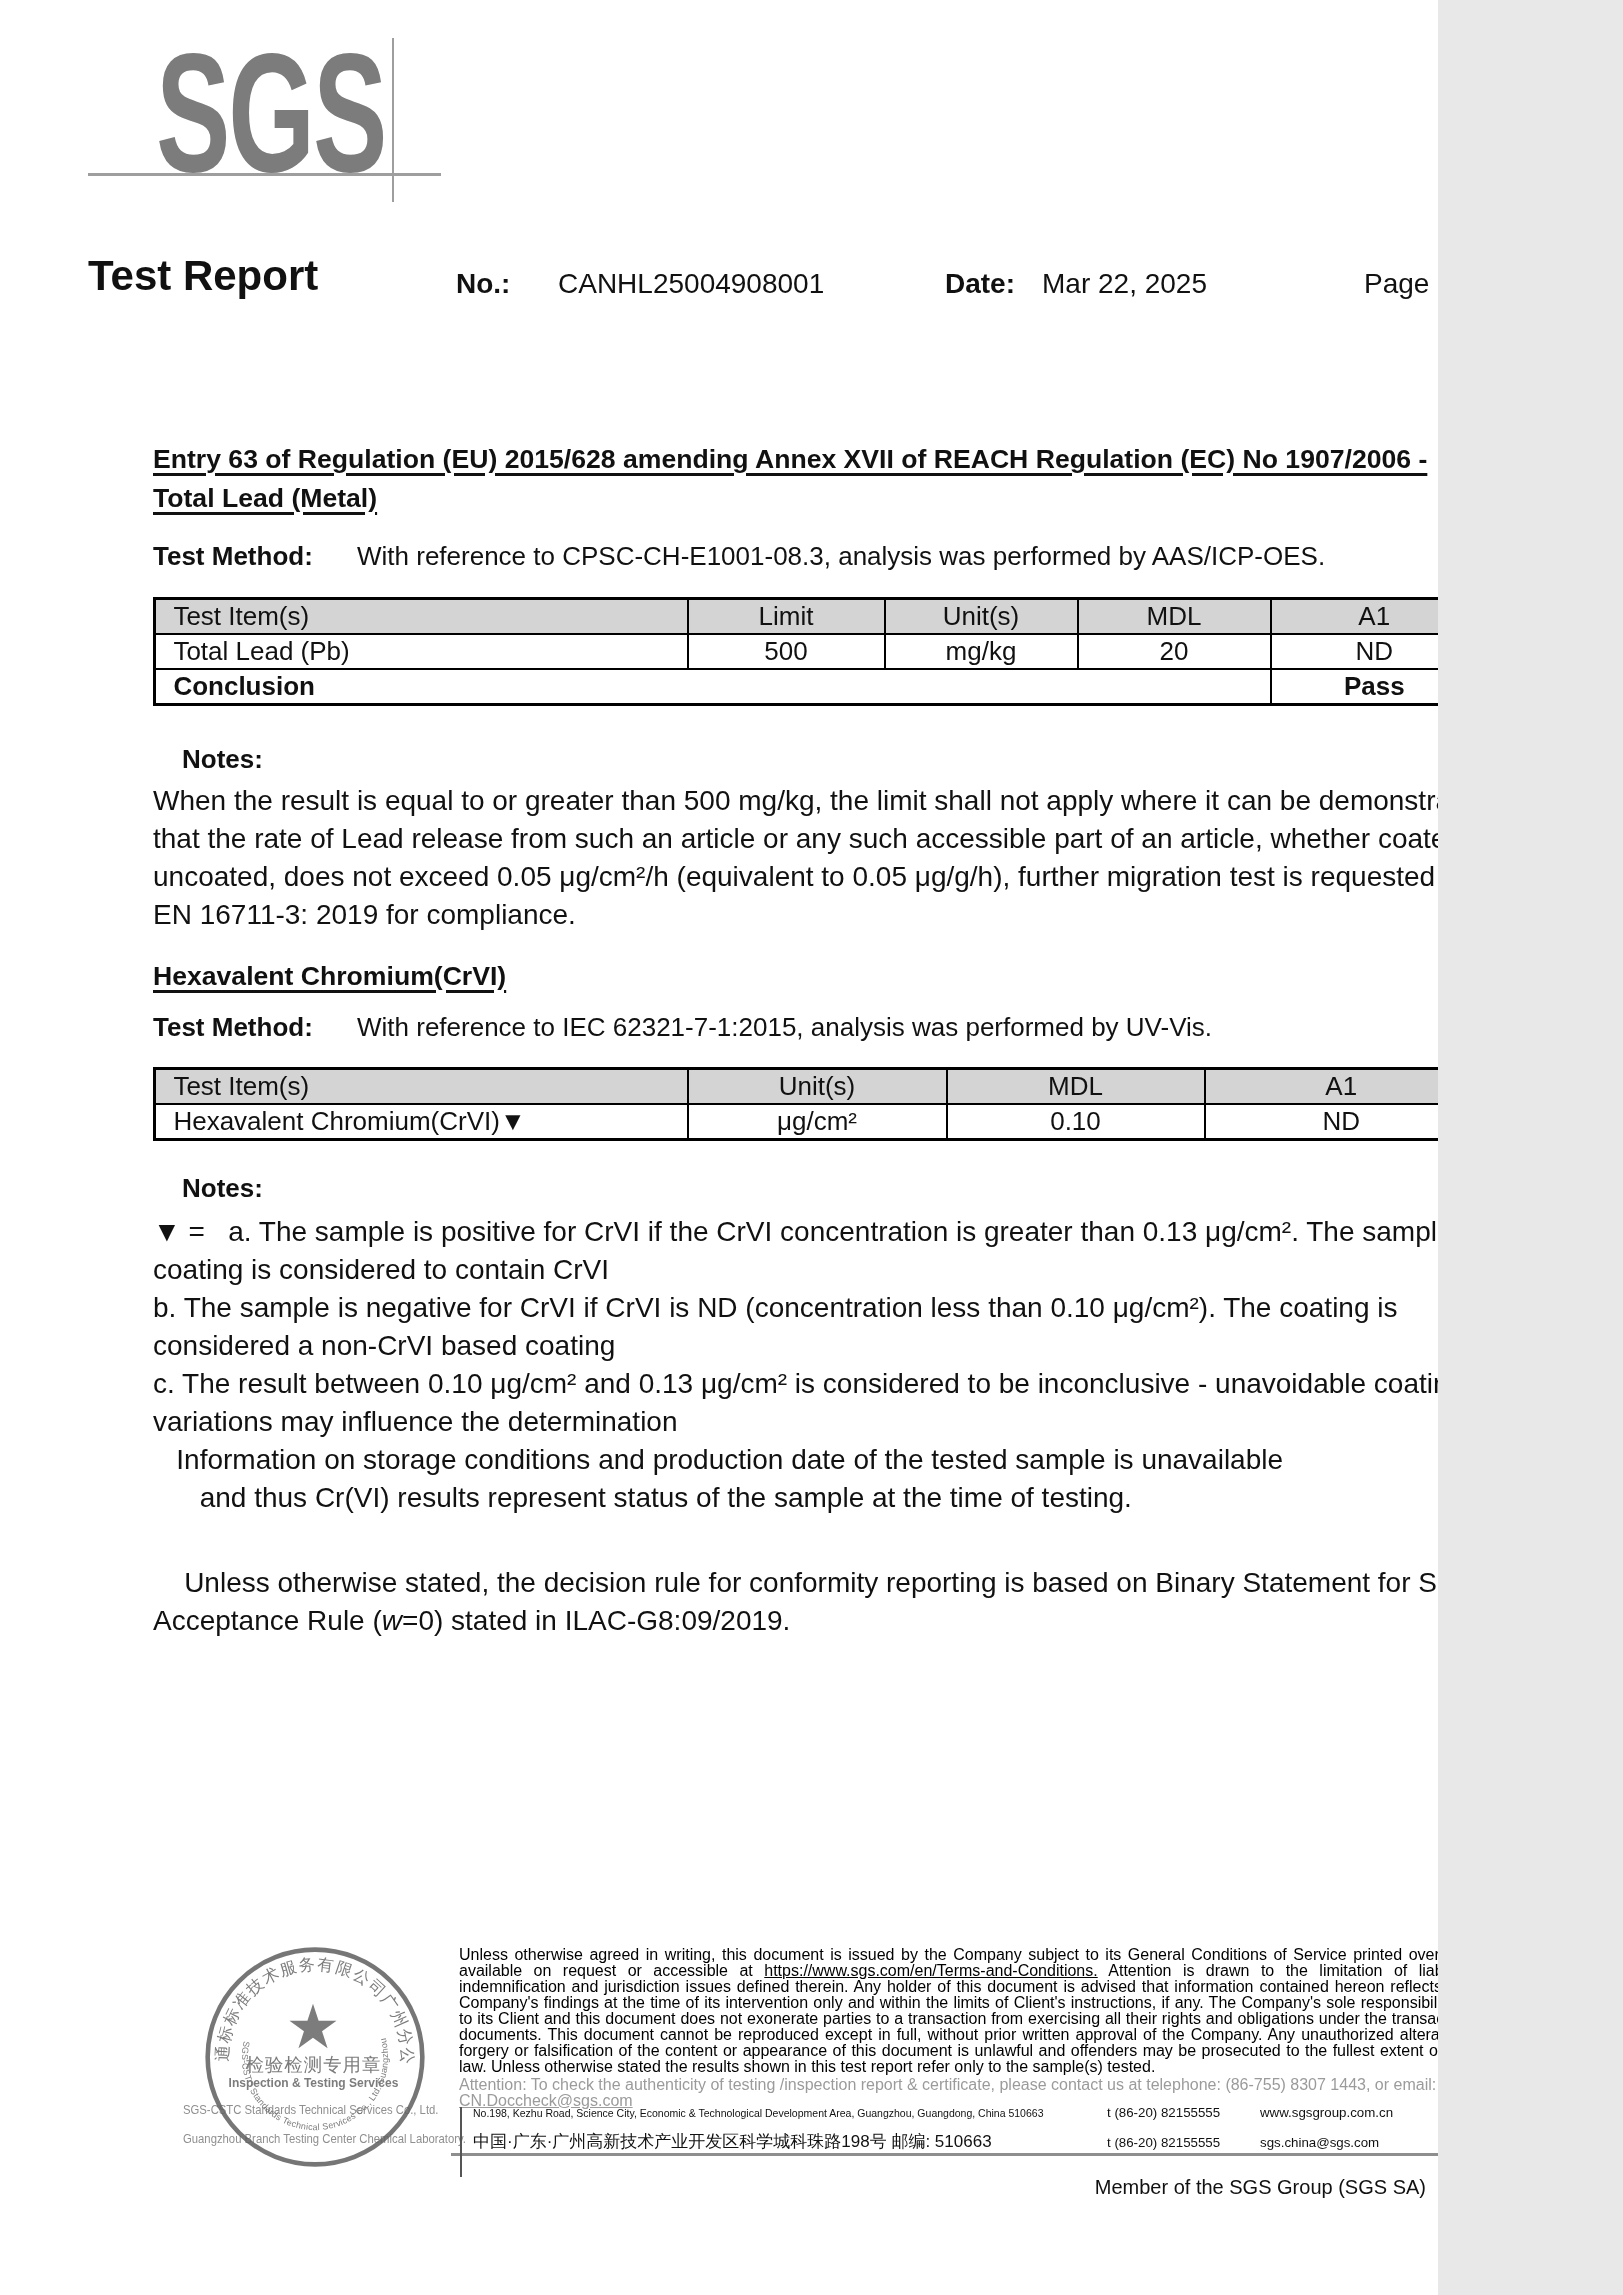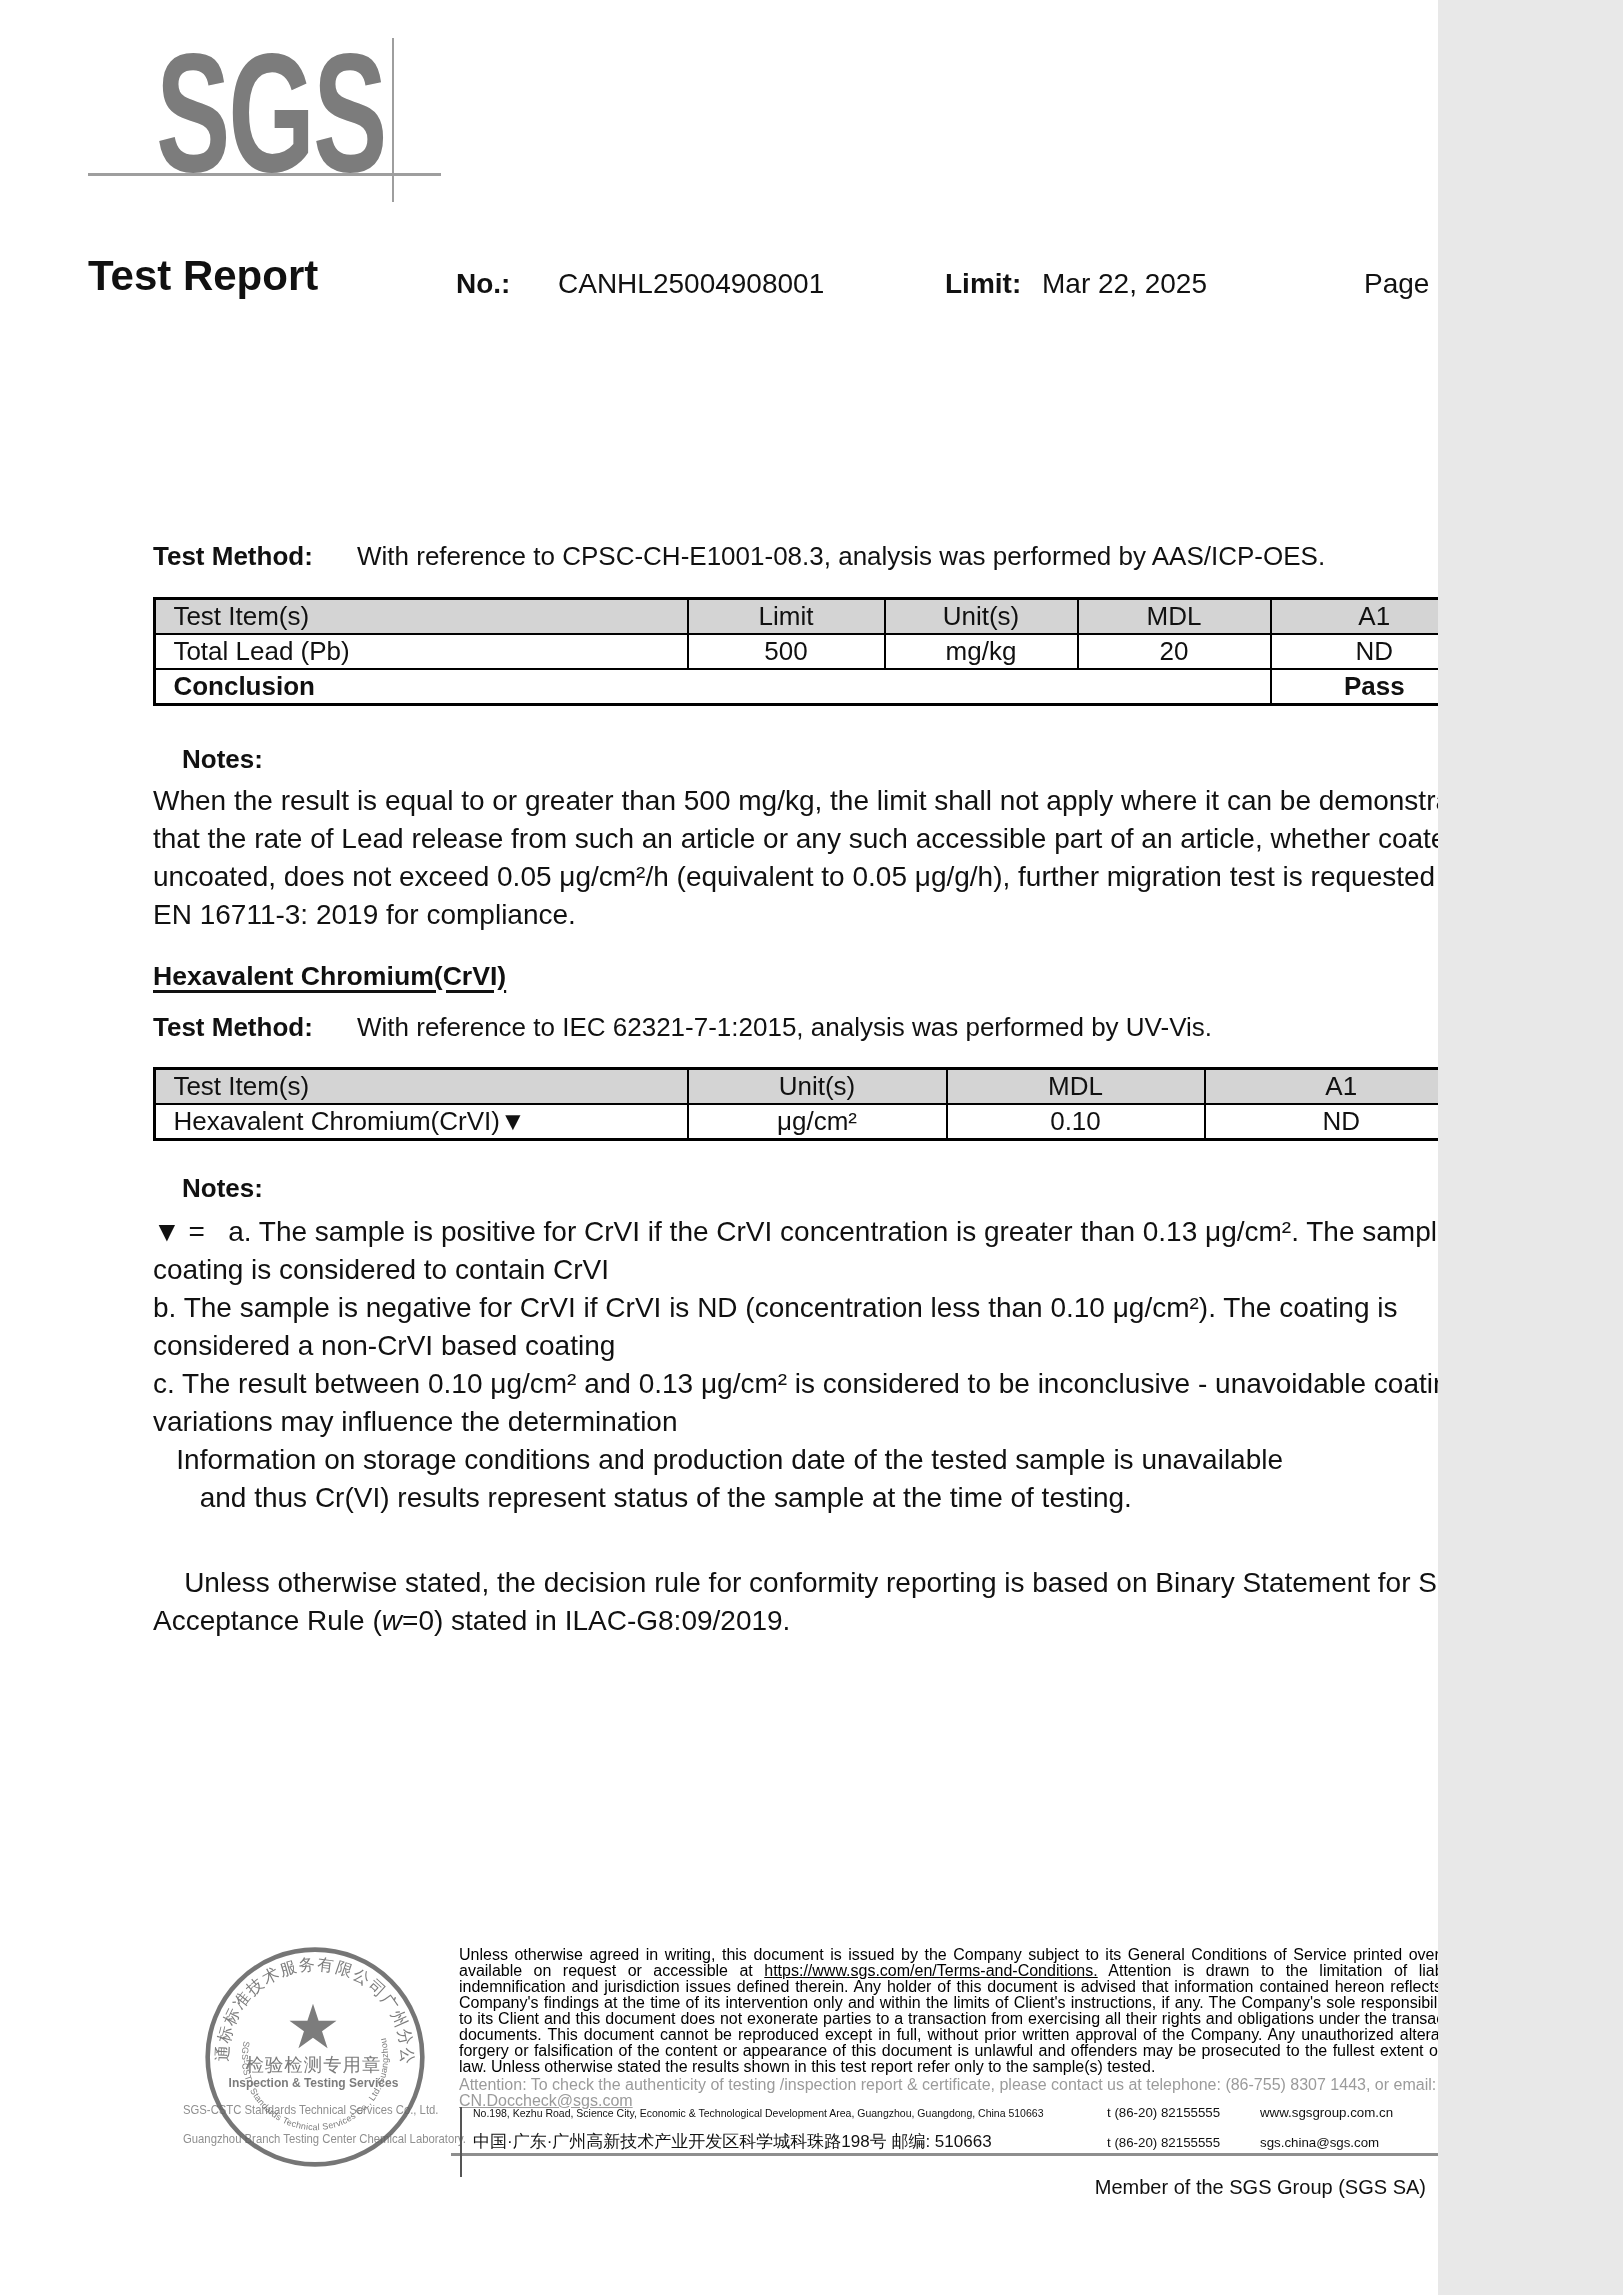--- a/index.html
+++ b/index.html
@@ -78,24 +78,28 @@
 
 <div class="page">
 
   <div class="logo">SGS</div>
   <div class="h-line"></div>
   <div class="v-line"></div>
 
   <div class="title">Test Report</div>
   <div class="hdr b x-no-l">No.:</div>
   <div class="hdr x-no-v">CANHL25004908001</div>
-  <div class="hdr b x-dt-l">Limit:</div>
+  <div class="hdr b x-dt-l">Date:</div>
   <div class="hdr x-dt-v">Mar 22, 2025</div>
   <div class="hdr x-pg">Page 3 of 6</div>
 
+  <div class="blk y-h1">
+    <span class="section-heading">Entry 63 of Regulation (EU) 2015/628 amending Annex XVII of REACH Regulation (EC) No 1907/2006 -
+Total Lead (Metal)</span>
+  </div>
   <div class="blk y-m1">
     <span class="method-label">Test Method:</span><span>With reference to CPSC-CH-E1001-08.3, analysis was performed by AAS/ICP-OES.</span>
   </div>
   <div class="blk y-t1">
     <table>
       <colgroup>
           <col style="width:533px">
           <col style="width:197px">
           <col style="width:193px">
           <col style="width:193px">

